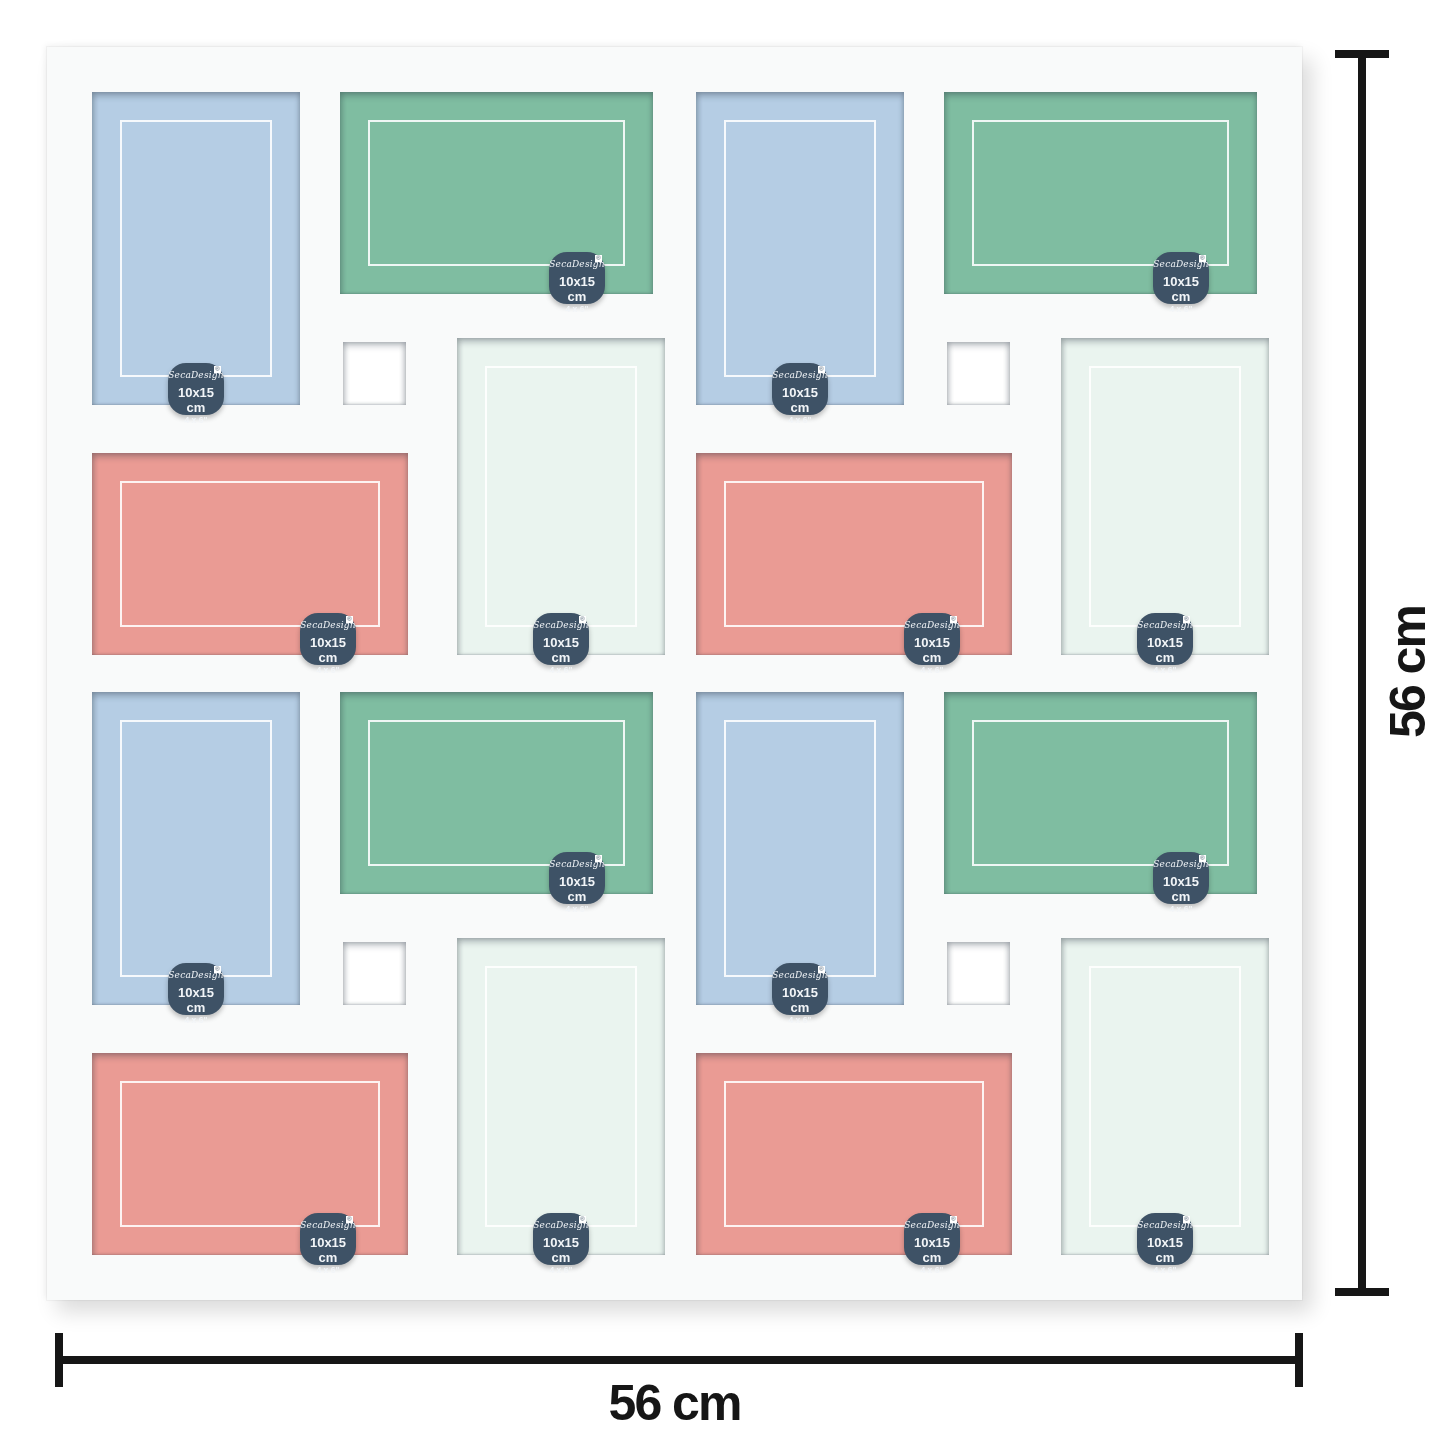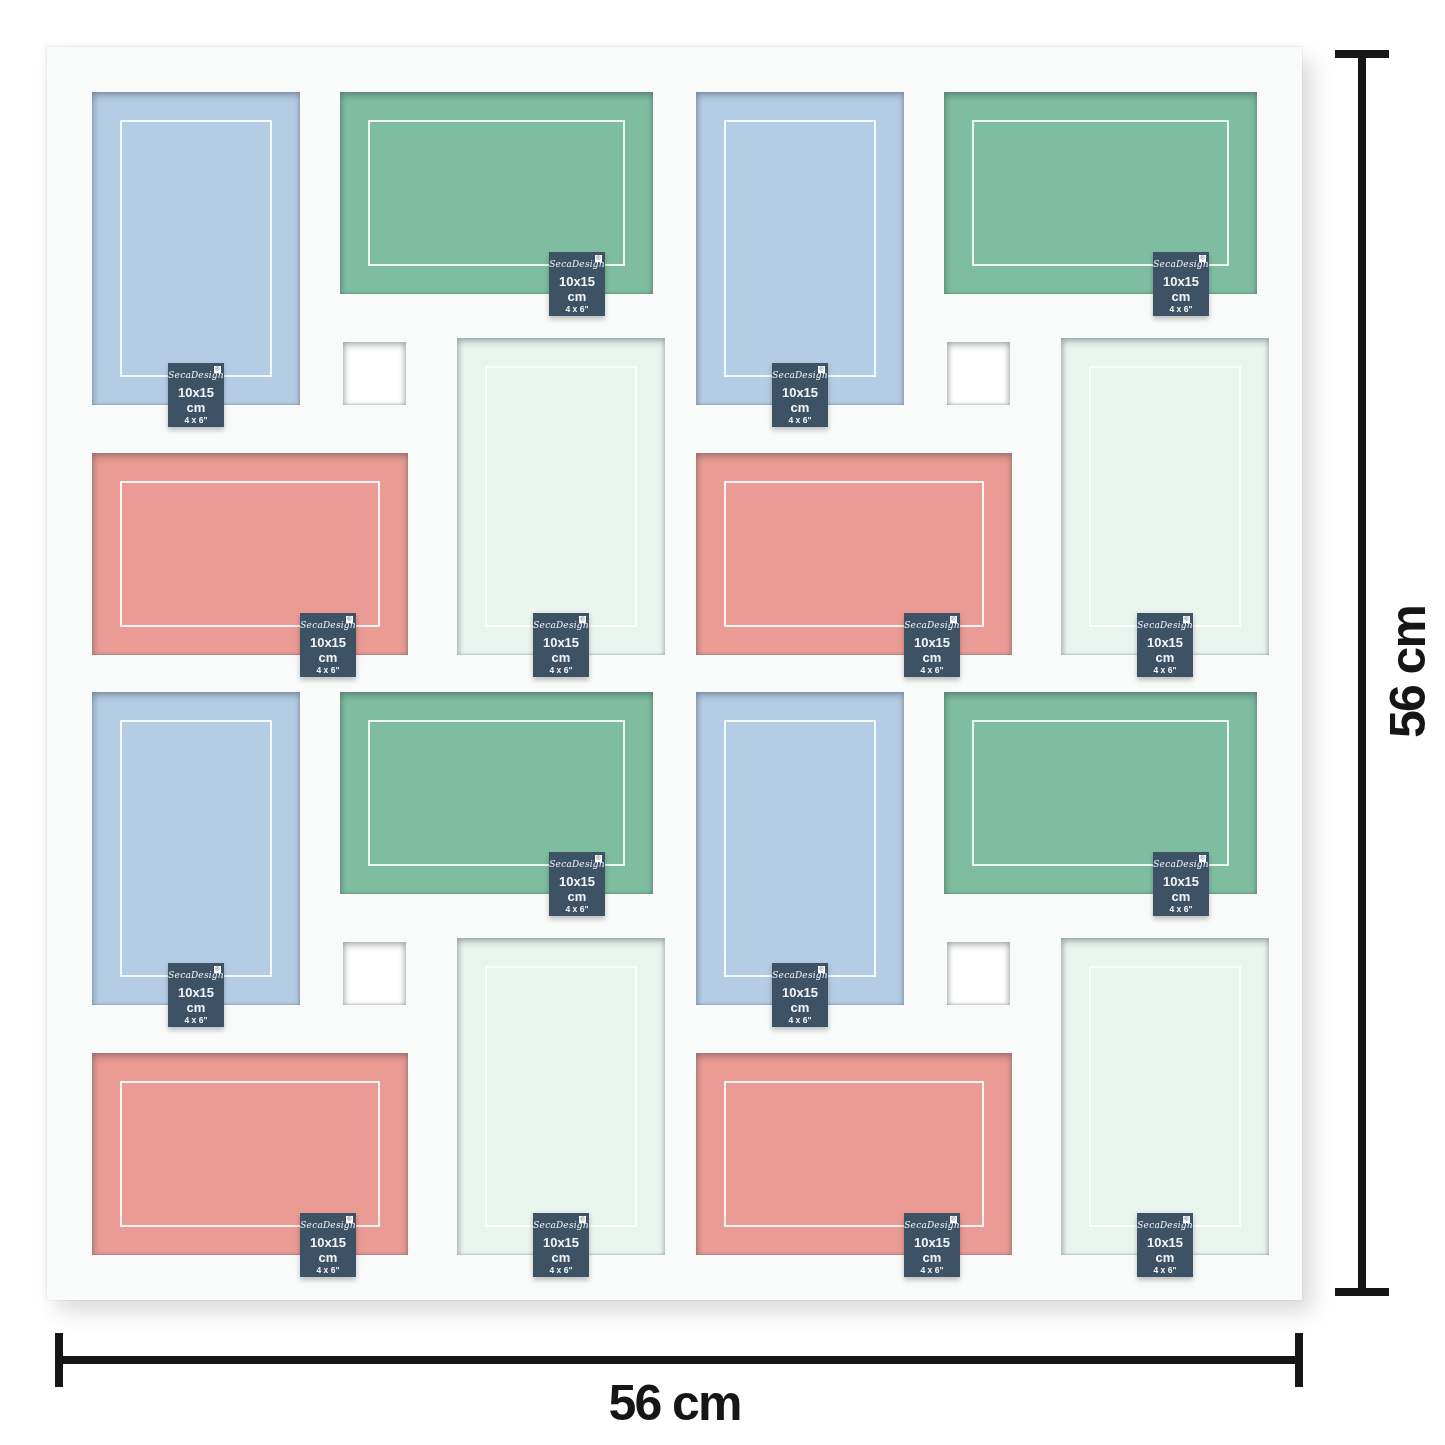--- a/index.html
+++ b/index.html
@@ -24,23 +24,24 @@
     border:2px solid rgba(255,255,255,0.88);
     pointer-events:none;
   }
   .opening.square-hole {
     box-shadow: inset 0 4px 6px rgba(35,48,60,0.26),
                 inset 3px 0 4px rgba(35,48,60,0.16),
                 inset -3px 0 4px rgba(35,48,60,0.16),
                 inset 0 -1px 2px rgba(35,48,60,0.10);
   }
   .tag {
-    position:absolute; width:56px; height:64px;
+    position:absolute; width:56px; height:52px;
     text-align:center; line-height:1.15;
     box-shadow: 0 3px 5px rgba(0,0,0,0.25);
+    border-radius: 18px;
   }
   .tag .brand {
     display:block; margin-top:7px; font-size:9px;
     font-family:"DejaVu Serif", serif; font-style:italic; letter-spacing:0.2px;
     white-space:nowrap;
   }
   .tag .mark {
     position:absolute; top:3px; right:3px; width:7px; height:7px;
     background:#ffffff; color:#3e5266; font-size:6px; line-height:7px;
     font-family:"Liberation Sans", sans-serif; font-style:normal;

